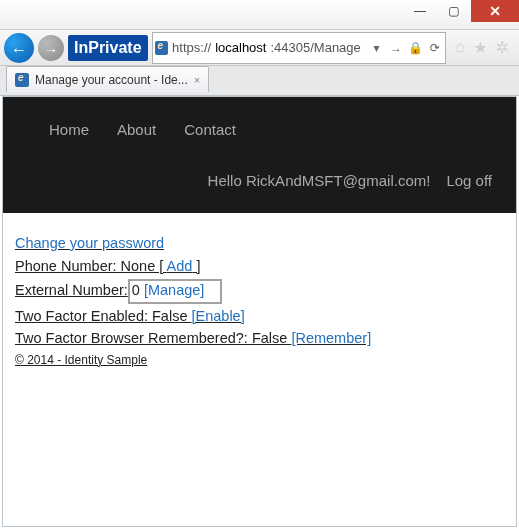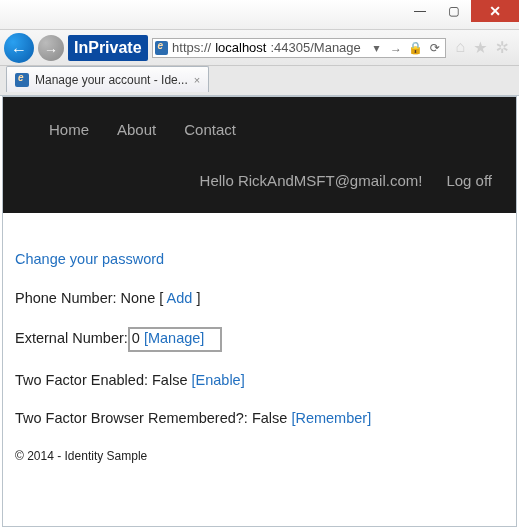--- a/index.html
+++ b/index.html
@@ -37,21 +37,21 @@
     font-size: 16px; color: #fff;
   }
   .back { background: radial-gradient(circle at 30% 30%, #2aa0f0, #0a5fb0); }
   .fwd  { background: radial-gradient(circle at 30% 30%, #bbb, #888); width: 26px; height: 26px; font-size: 14px; }
   .inprivate {
     background: #0a4aa0; color: #fff;
     font-size: 16px; padding: 4px 6px; border-radius: 2px;
     font-weight: 600;
   }
   .urlbox {
-    flex: 1; height: 20px;
+    flex: 1; height: 32px;
     background: #fff; border: 1px solid #b0b0b0;
     display: flex; align-items: center;
     padding: 0 2px; gap: 4px;
     color: #555; font-size: 13px;
     overflow: hidden;
   }
   .urlbox .host { color: #000; }
   .urlbox .spacer { flex: 1; }
   .urlicon { width: 16px; text-align: center; color: #666; font-size: 12px; }
   .chromeicons { display: flex; gap: 8px; color: #d0d0d0; padding: 0 6px; font-size: 16px; }
@@ -90,30 +90,30 @@
     color: #ccc;
     padding: 16px 20px 10px 20px;
   }
   .site-nav-top {
     display: flex; gap: 28px;
     padding: 8px 0 28px 26px;
     font-size: 15px;
   }
   .site-nav-top span { color: #a9a9a9; }
   .site-nav-bot {
-    display: flex; justify-content: flex-end; gap: 24px;
+    display: flex; justify-content: flex-end; gap: 16px;
     font-size: 15px; color: #a9a9a9;
     padding: 6px 4px 14px 0;
   }
   .content {
     padding: 18px 10px 10px 12px;
     font-size: 14.5px;
     color: #222;
   }
-  .content p { margin: 19px 0; line-height: 1.35; }
+  .content p { margin: 3px 0; line-height: 1.35; text-decoration: underline; }
   .link { color: #2270c0; cursor: pointer; }
   .highlight {
     border: 2px solid #a3a3a3;
     padding: 0 16px 1px 2px;
     display: inline-block;
   }
   .footer {
     margin-top: 48px;
     padding-top: 0;
     font-size: 12px;

